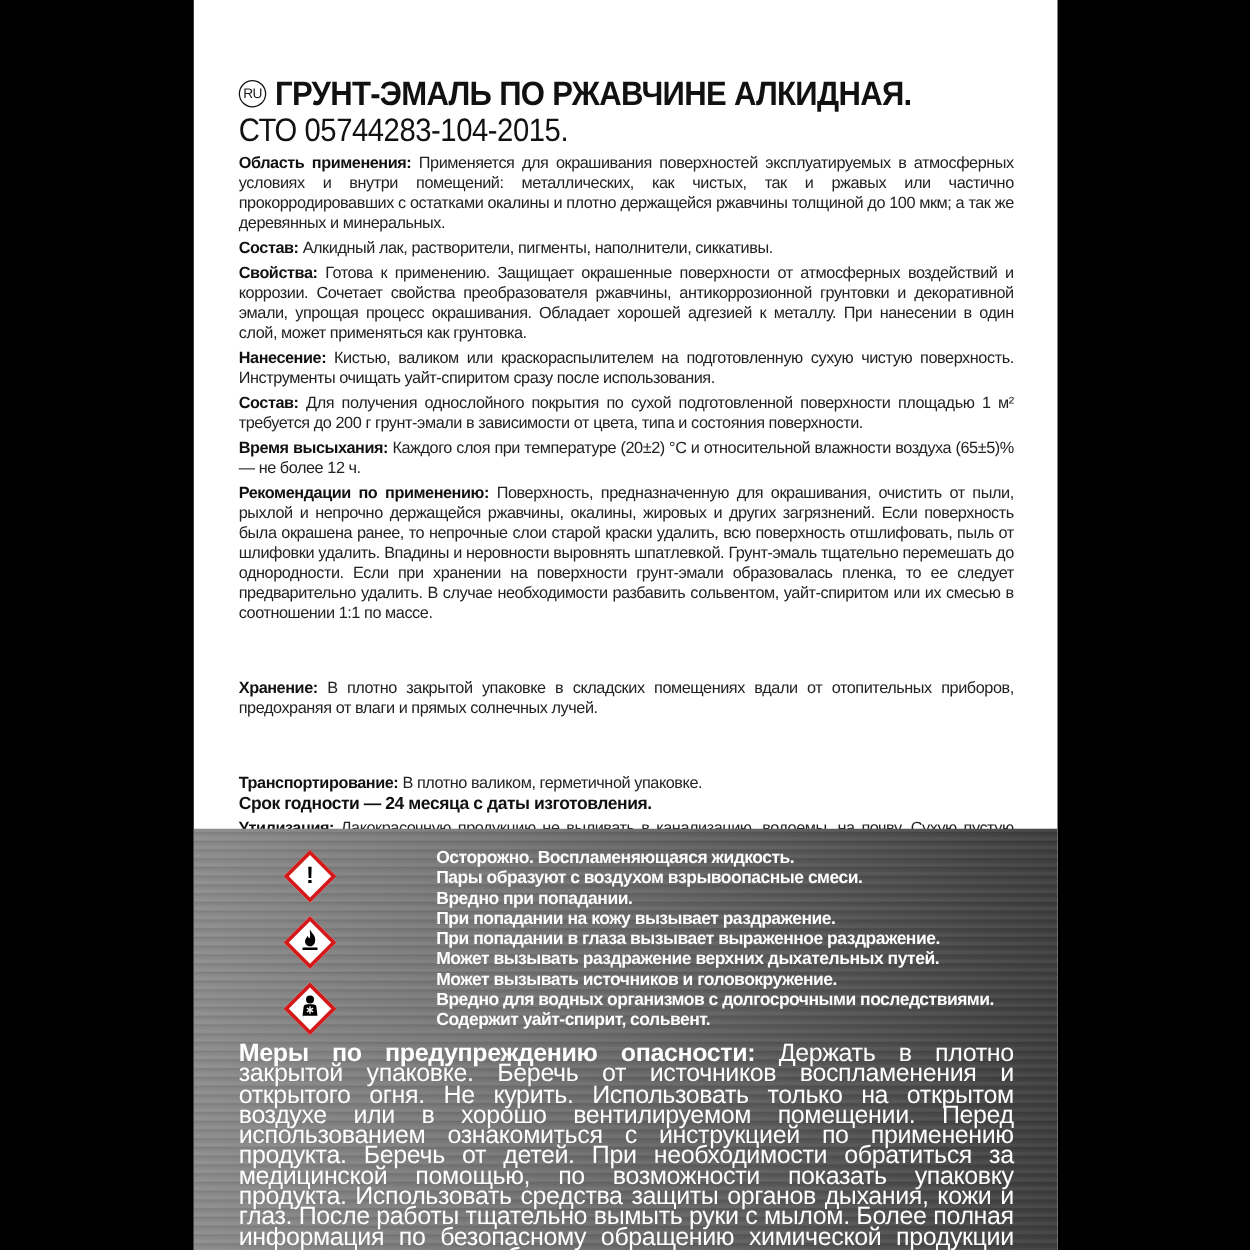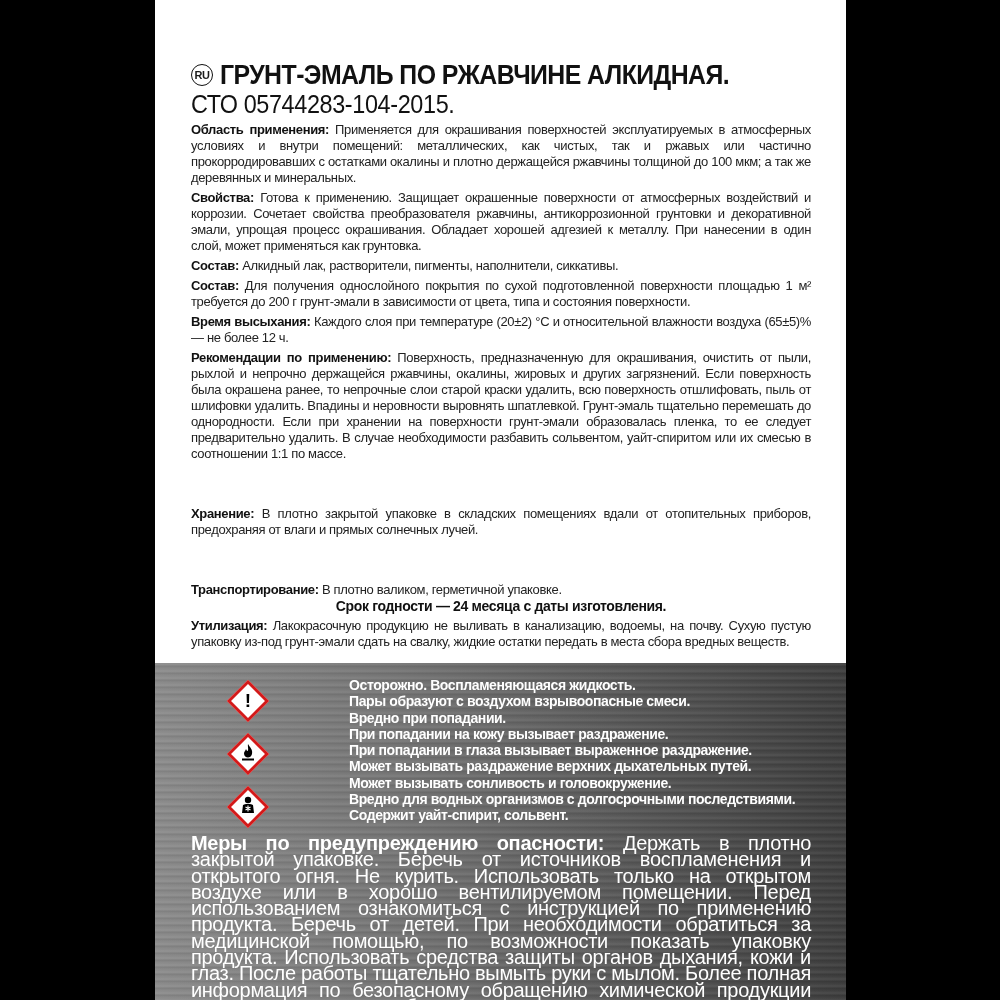--- a/index.html
+++ b/index.html
@@ -1,26 +1,26 @@
 <!DOCTYPE html>
 <html><head>
 <meta charset="utf-8">
 <style>
   html, body { margin:0; padding:0; }
   body { width:1000px; height:1000px; background:#000; position:relative; overflow:hidden; font-family:"Liberation Sans", sans-serif; }
   .page { position:absolute; left:155px; top:0; width:691px; height:1000px; background:#fff; overflow:hidden; }
   .content { position:absolute; left:36px; top:60px; width:620px; color:#1a1a1a; }
   .title-row { display:flex; align-items:center; height:30px; }
-  .ru-badge { width:22px; height:22px; border:1.6px solid #111; border-radius:50%; font-weight:bold; font-size:11px; display:flex; align-items:center; justify-content:center; margin-right:7px; box-sizing:border-box; letter-spacing:-0.5px; }
+  .ru-badge { width:22px; height:22px; border:1.6px solid #111; border-radius:50%; font-weight:normal; font-size:11px; display:flex; align-items:center; justify-content:center; margin-right:7px; box-sizing:border-box; letter-spacing:-0.5px; }
   .title { font-weight:bold; font-size:27px; letter-spacing:-0.6px; transform:scaleX(0.92); transform-origin:left center; white-space:nowrap; color:#111; }
   .subtitle { font-size:26px; letter-spacing:-0.4px; transform:scaleX(0.9); transform-origin:left center; white-space:nowrap; height:28px; line-height:28px; color:#111; margin-bottom:4px; }
   .sec { font-size:13px; line-height:16px; text-align:justify; letter-spacing:-0.35px; margin-bottom:4px; color:#222; }
   .sec.tight { margin-bottom:0;margin-top:44px; }
   .sec b { color:#111; }
-  .shelf { font-size:14px; line-height:16px; font-weight:bold; color:#111; letter-spacing:-0.35px; margin-bottom:4px;text-align:center; }
+  .shelf { font-size:14px; line-height:16px; font-weight:bold; color:#111; letter-spacing:-0.35px; margin-bottom:4px; }
   .dark { position:absolute; left:0; top:663px; width:691px; height:337px;
     background:
       repeating-linear-gradient(180deg, rgba(255,255,255,0.06) 0px, rgba(255,255,255,0.06) 2px, rgba(0,0,0,0.08) 3px, rgba(0,0,0,0.0) 5px, rgba(255,255,255,0.04) 7px),
       linear-gradient(90deg, #8a8a8a 0%, #747474 35%, #555 70%, #3c3c3c 100%); }
   .hz-icons { position:absolute; left:55px; top:18px; width:76px; }
   .ghs { position:absolute; width:30px; height:30px; transform:rotate(45deg); background:#fff; border:3.5px solid #d31a1a; box-sizing:border-box; }
   .ghs-inner { position:absolute; left:50%; top:50%; transform:translate(-50%,-50%) rotate(-45deg); font-weight:bold; color:#000; }
   .hz-lines { position:absolute; left:154px; top:14px; width:520px; color:#fff; font-weight:bold; font-size:14px; line-height:16.3px; letter-spacing:-0.4px;margin-left:40px; }
   .prec { position:absolute; left:36px; top:172px; width:620px; color:#fff; font-size:20px; line-height:16.3px; text-align:justify; letter-spacing:-0.3px; }
 </style>
@@ -29,22 +29,23 @@
 
 <div class="page">
   <div class="content">
     <div class="title-row">
       <span class="ru-badge">RU</span>
       <span class="title">ГРУНТ-ЭМАЛЬ ПО РЖАВЧИНЕ АЛКИДНАЯ.</span>
     </div>
     <div class="subtitle">СТО 05744283-104-2015.</div>
 
     <div class="sec"><b>Область применения:</b> <span>Применяется для окрашивания поверхностей эксплуатируемых в атмосферных условиях и внутри помещений: металлических, как чистых, так и ржавых или частично прокорродировавших с остатками окалины и плотно держащейся ржавчины толщиной до 100 мкм; а так же деревянных и минеральных.</span></div>
+    <div class="sec"><b>Состав:</b> <span>Алкидный лак, растворители, пигменты, наполнители, сиккативы.</span></div>
     <div class="sec"><b>Свойства:</b> <span>Готова к применению. Защищает окрашенные поверхности от атмосферных воздействий и коррозии. Сочетает свойства преобразователя ржавчины, антикоррозионной грунтовки и декоративной эмали, упрощая процесс окрашивания. Обладает хорошей адгезией к металлу. При нанесении в один слой, может применяться как грунтовка.</span></div>
-    <div class="sec"><b>Состав:</b> <span>Алкидный лак, растворители, пигменты, наполнители, сиккативы.</span></div>
+    <div class="sec"><b>Нанесение:</b> <span>Кистью, валиком или краскораспылителем на подготовленную сухую чистую поверхность. Инструменты очищать уайт-спиритом сразу после использования.</span></div>
     <div class="sec"><b>Состав:</b> <span>Для получения однослойного покрытия по сухой подготовленной поверхности площадью 1 м² требуется до 200 г грунт-эмали в зависимости от цвета, типа и состояния поверхности.</span></div>
     <div class="sec"><b>Время высыхания:</b> <span>Каждого слоя при температуре (20±2) °С и относительной влажности воздуха (65±5)% — не более 12 ч.</span></div>
     <div class="sec"><b>Рекомендации по применению:</b> <span>Поверхность, предназначенную для окрашивания, очистить от пыли, рыхлой и непрочно держащейся ржавчины, окалины, жировых и других загрязнений. Если поверхность была окрашена ранее, то непрочные слои старой краски удалить, всю поверхность отшлифовать, пыль от шлифовки удалить. Впадины и неровности выровнять шпатлевкой. Грунт-эмаль тщательно перемешать до однородности. Если при хранении на поверхности грунт-эмали образовалась пленка, то ее следует предварительно удалить. В случае необходимости разбавить сольвентом, уайт-спиритом или их смесью в соотношении 1:1 по массе.</span></div>
     <div class="sec tight"><b>Хранение:</b> <span>В плотно закрытой упаковке в складских помещениях вдали от отопительных приборов, предохраняя от влаги и прямых солнечных лучей.</span></div>
     <div class="sec tight"><b>Транспортирование:</b> <span>В плотно валиком, герметичной упаковке.</span></div>
     <div class="shelf">Срок годности — 24 месяца с даты изготовления.</div>
     <div class="sec"><b>Утилизация:</b> <span>Лакокрасочную продукцию не выливать в канализацию, водоемы, на почву. Сухую пустую упаковку из-под грунт-эмали сдать на свалку, жидкие остатки передать в места сбора вредных веществ.</span></div>
   </div>
 
   <div class="dark">
@@ -70,21 +71,21 @@
         </span>
       </div>
     </div>
     <div class="hz-lines">
       <div>Осторожно. Воспламеняющаяся жидкость.</div>
       <div>Пары образуют с воздухом взрывоопасные смеси.</div>
       <div>Вредно при попадании.</div>
       <div>При попадании на кожу вызывает  раздражение.</div>
       <div>При попадании в глаза вызывает выраженное  раздражение.</div>
       <div>Может вызывать раздражение верхних дыхательных путей.</div>
-      <div>Может вызывать сонливость и головокружение.</div>
+      <div>Может вызывать источников и головокружение.</div>
       <div>Вредно для водных организмов с долгосрочными последствиями.</div>
       <div>Содержит уайт-спирит, сольвент.</div>
     </div>
     <div class="prec">
       <b>Меры по предупреждению опасности:</b> <span>Держать в плотно закрытой упаковке. Беречь от источников воспламенения и открытого огня.  Не курить. Использовать только на открытом воздухе или в хорошо вентилируемом помещении. Перед использованием ознакомиться с инструкцией по применению продукта. Беречь от детей. При необходимости обратиться за медицинской помощью, по возможности показать упаковку продукта. Использовать средства защиты органов дыхания, кожи и глаз. После работы тщательно вымыть руки с мылом. Более полная информация по безопасному обращению химической продукции содержится в паспорте безопасности.</span>
     </div>
   </div>
 </div>
 
 </body></html>

